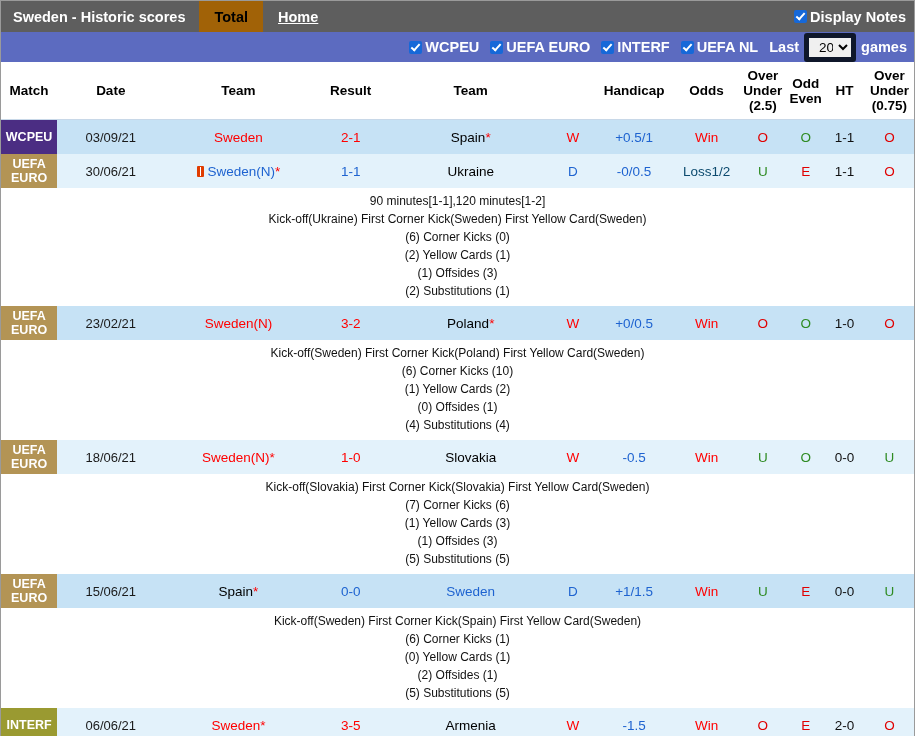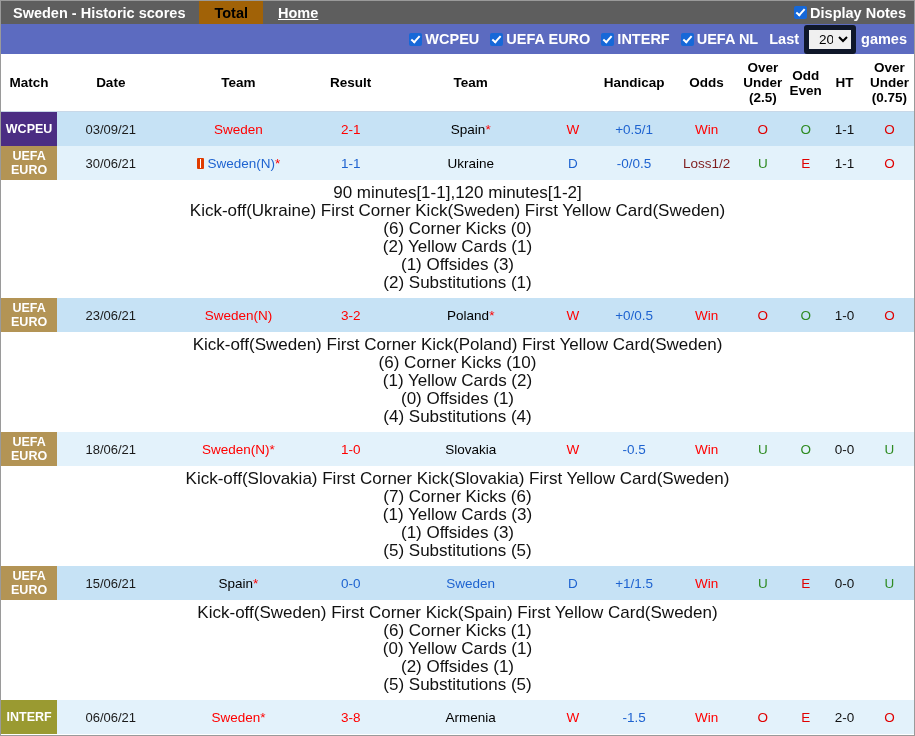--- a/index.html
+++ b/index.html
@@ -4,21 +4,21 @@
 <style>
   html,body{margin:0;padding:0;}
   body{
     width:915px;height:736px;overflow:hidden;
     font-family:"Liberation Sans","DejaVu Sans",sans-serif;
     background:#ffffff;color:#000;
   }
   .app{width:915px;height:736px;position:relative;box-sizing:border-box;border:1px solid #9a9a9a;}
 
   
-  .topbar{height:23px;background:#5e5e5e;display:flex;align-items:stretch;position:relative;}
+  .topbar{height:31px;background:#5e5e5e;display:flex;align-items:stretch;position:relative;}
   .title-box{display:flex;align-items:center;padding:0 14px 0 12px;color:#ffffff;font-weight:bold;font-size:14.5px;white-space:nowrap;}
   .tab{display:flex;align-items:center;padding:0 15px;font-size:14.5px;font-weight:bold;white-space:nowrap;cursor:pointer;}
   .tab.active{background:#a16207;color:#000000;}
   .tab.inactive{color:#ffffff;text-decoration:underline;}
   .topbar-right{margin-left:auto;display:flex;align-items:center;padding-right:8px;}
   .chk{width:13px;height:13px;background:#1668d8;border-radius:2px;display:inline-block;position:relative;margin-right:3px;flex:none;}
   .chk:after{content:"";position:absolute;left:4px;top:1px;width:3px;height:7px;border:solid #fff;border-width:0 2px 2px 0;transform:rotate(42deg);}
   .topbar-right .lbl{color:#ffffff;font-weight:bold;font-size:14.5px;}
 
   
@@ -72,36 +72,36 @@
   .t-red{color:#ff0000;}
   .t-blue{color:#1e63d0;}
   .t-black{color:#000000;}
   .star{color:#ff0000;}
   .score{color:#1e63d0;font-size:13.5px;}
   .score.red{color:#ff0000;}
   .wdl-W{color:#ff0000;font-weight:normal;}
   .wdl-D{color:#1e63d0;}
   .hcap{color:#1e63d0;}
   .odds-win{color:#ff0000;}
-  .odds-loss{color:#7f1d1d;}
+  .odds-loss{color:#0c4a6e;}
   .ou-O{color:#e00000;}
   .ou-U{color:#2e8b22;}
   .oe-O{color:#2e8b22;}
   .oe-E{color:#e00000;}
   .ht{color:#111111;}
 
   .redcard{
     display:inline-block;width:7px;height:11px;background:#e03c00;
     vertical-align:-1px;margin-right:4px;position:relative;border-radius:1px;
   }
   .redcard:after{content:"";position:absolute;left:3px;top:1px;width:1px;height:9px;background:#ffffff;}
 
   
   tr.notes-row td{background:#ffffff;padding:4px 0 6px;text-align:center;height:auto;}
-  .notes{font-size:17px;color:#111;line-height:18px;}
+  .notes{font-size:12px;color:#111;line-height:18px;}
   .notes div{white-space:nowrap;}
 </style>
 </head>
 <body>
 
 <div class="app">
 
   <div class="topbar">
     <div class="title-box">Sweden - Historic scores</div>
     <div class="tab active">
@@ -215,21 +215,21 @@
               <div>(2) Yellow Cards (1)</div>
               <div>(1) Offsides (3)</div>
               <div>(2) Substitutions (1)</div>
             </div>
           </td>
         </tr>
         <tr class="match-row odd">
           <td class="badge-cell">
             <div class="badge euro">UEFA EURO</div>
           </td>
-          <td><span class="date">23/06/21</span></td>
+          <td><span class="date">23/02/21</span></td>
           <td><span class="team-home t-red">Sweden(N)</span></td>
           <td><span class="score red">3-2</span></td>
           <td><span class="team-away t-black">Poland</span><span class="star">*</span></td>
           <td><span class="wdl-W">W</span></td>
           <td><span class="hcap">+0/0.5</span></td>
           <td><span class="odds-win">Win</span></td>
           <td><span class="ou-O">O</span></td>
           <td><span class="oe-O">O</span></td>
           <td><span class="ht">1-0</span></td>
           <td><span class="ou-O">O</span></td>
@@ -298,21 +298,21 @@
               <div>(5) Substitutions (5)</div>
             </div>
           </td>
         </tr>
         <tr class="match-row even">
           <td class="badge-cell">
             <div class="badge interf">INTERF</div>
           </td>
           <td><span class="date">06/06/21</span></td>
           <td><span class="team-home t-red">Sweden</span><span class="star">*</span></td>
-          <td><span class="score red">3-8</span></td>
+          <td><span class="score red">3-5</span></td>
           <td><span class="team-away t-black">Armenia</span></td>
           <td><span class="wdl-W">W</span></td>
           <td><span class="hcap">-1.5</span></td>
           <td><span class="odds-win">Win</span></td>
           <td><span class="ou-O">O</span></td>
           <td><span class="oe-E">E</span></td>
           <td><span class="ht">2-0</span></td>
           <td><span class="ou-O">O</span></td>
         </tr>
       </tbody>

